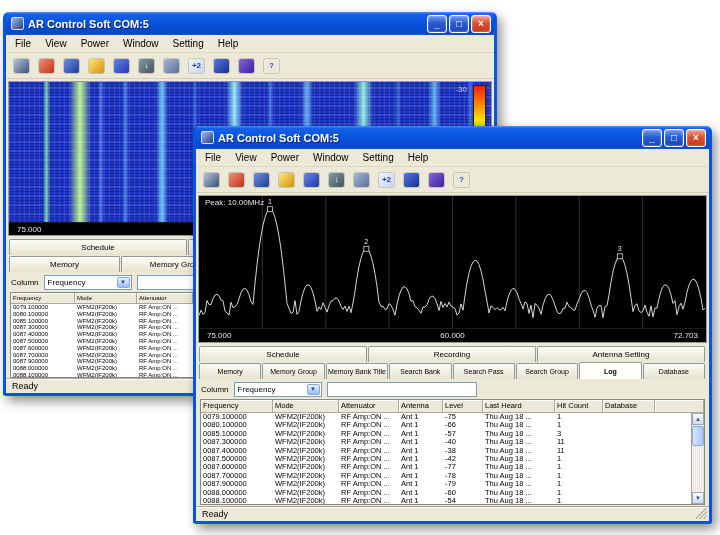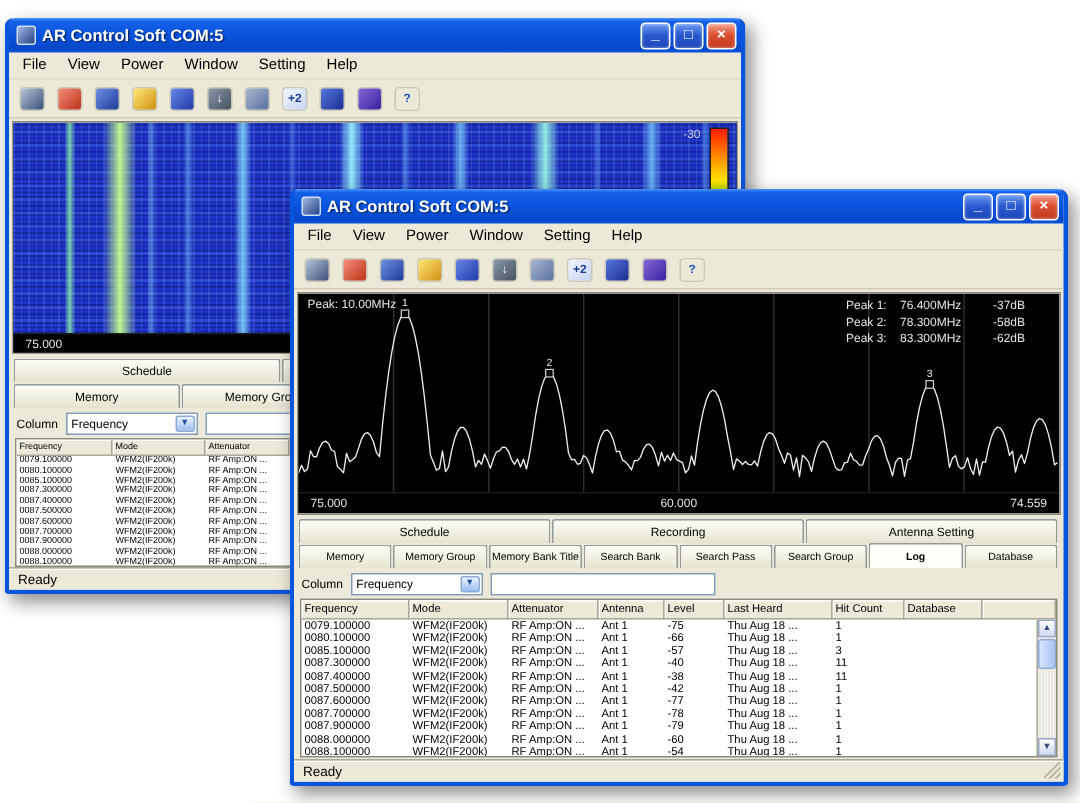--- a/index.html
+++ b/index.html
@@ -402,36 +402,25 @@
           <line x1="443.6" y1="0" x2="443.6" y2="132" stroke="#2e2e2e" stroke-width="1"></line>
           <polyline points="0,119.5 2,114.2 4,118.4 6,116.7 8,104.5 10,108.5 12,108.5 14,102.7 16,99.1 18,98.1 20,99.7 22,104.0 24,104.9 26,115.2 28,116.9 30,119.2 32,106.2 34,111.7 36,110.5 38,108.7 40,102.9 42,96.7 44,93.3 46,92.4 48,94.3 50,98.7 52,105.8 54,108.4 56,87.3 58,68.8 60,53.0 62,39.8 64,29.3 66,21.4 68,16.1 70,13.5 72,13.5 74,16.2 76,21.5 78,29.5 80,40.1 82,53.3 84,69.2 86,87.7 88,107.5 90,112.3 92,117.5 94,116.3 96,104.6 98,118.4 100,115.4 102,104.8 104,96.9 106,91.6 108,89.0 110,89.0 112,91.6 114,96.9 116,104.8 118,115.3 120,110.9 122,113.5 124,106.7 126,111.1 128,116.1 130,109.7 132,105.2 134,104.6 136,102.1 138,102.2 140,105.0 142,110.4 144,113.6 146,110.0 148,115.4 150,110.2 152,116.7 154,107.0 156,95.0 158,81.4 160,70.4 162,62.1 164,56.4 166,53.4 168,53.0 170,55.2 172,60.1 174,67.6 176,77.7 178,90.5 180,106.0 182,110.5 184,110.2 186,113.5 188,112.9 190,107.7 192,109.2 194,113.6 196,119.3 198,108.3 200,99.9 202,94.2 204,91.1 206,90.7 208,92.9 210,97.7 212,105.2 214,104.8 216,110.7 218,111.9 220,114.2 222,117.3 224,110.9 226,111.1 228,108.9 230,103.4 232,100.4 234,100.1 236,102.5 238,107.5 240,114.6 242,105.4 244,111.5 246,107.5 248,111.0 250,106.0 252,110.2 254,111.4 256,112.4 258,119.2 260,116.9 262,107.9 264,114.2 266,99.2 268,86.9 270,77.3 272,70.3 274,65.9 276,64.1 278,65.1 280,68.6 282,74.8 284,83.6 286,95.1 288,105.3 290,117.0 292,109.9 294,111.4 296,113.7 298,111.7 300,113.6 302,113.9 304,111.3 306,114.8 308,105.7 310,98.6 312,94.2 314,92.4 316,93.3 318,96.8 320,103.0 322,107.5 324,112.9 326,106.0 328,107.4 330,117.4 332,109.2 334,121.7 336,107.6 338,109.2 340,111.9 342,118.3 344,109.3 346,102.9 348,99.2 350,98.1 352,99.6 354,103.8 356,109.7 358,115.6 360,117.5 362,117.2 364,112.5 366,112.2 368,106.1 370,110.5 372,111.6 374,114.1 376,114.0 378,108.0 380,103.6 382,97.9 384,94.9 386,94.4 388,96.7 390,101.5 392,109.0 394,114.3 396,121.2 398,112.3 400,109.4 402,109.6 404,121.6 406,110.7 408,109.7 410,98.9 412,86.0 414,75.7 416,68.0 418,62.9 420,60.6 422,60.8 424,63.7 426,69.2 428,77.4 430,88.2 432,101.7 434,115.6 436,109.4 438,107.8 440,114.8 442,116.6 444,115.1 446,109.1 448,116.3 450,120.3 452,110.0 454,120.8 456,111.9 458,112.1 460,102.3 462,95.1 464,90.6 466,88.7 468,89.4 470,92.8 472,98.8 474,107.5 476,104.7 478,118.7 480,110.7 482,107.2 484,113.1 486,105.9 488,96.2 490,89.1 492,84.8 494,83.0 496,83.9 498,87.4 500,93.6 502,102.4 504,113.9 506,112.3" fill="none" stroke="#ececec" stroke-width="0.9" stroke-linejoin="round"></polyline>
           <rect x="68.5" y="10.7" width="5" height="5" fill="#000" stroke="#d8d8d8" stroke-width="0.8"></rect>
           <text x="71.0" y="8.2" fill="#e8e8e8" font-size="7" text-anchor="middle">1</text>
           <rect x="164.8" y="50.3" width="5" height="5" fill="#000" stroke="#d8d8d8" stroke-width="0.8"></rect>
           <text x="167.3" y="47.8" fill="#e8e8e8" font-size="7" text-anchor="middle">2</text>
           <rect x="418.3" y="57.8" width="5" height="5" fill="#000" stroke="#d8d8d8" stroke-width="0.8"></rect>
           <text x="420.8" y="55.3" fill="#e8e8e8" font-size="7" text-anchor="middle">3</text>
         </svg>
       <span class="span-label">Peak: 10.00MHz</span>
-      <div class="peaks">
-        <span>Peak 1:</span>
-        <span>76.400MHz</span>
-        <span>-37dB</span>
-        <span>Peak 2:</span>
-        <span>78.300MHz</span>
-        <span>-58dB</span>
-        <span>Peak 3:</span>
-        <span>83.300MHz</span>
-        <span>-62dB</span>
-      </div>
     </div>
     <div class="freq-axis spread">
       <span>75.000</span>
       <span>60.000</span>
-      <span>74.559</span>
+      <span>72.703</span>
     </div>
   </div>
 
   <div class="tabrow row1">
       <span class="tab">Schedule</span>
       <span class="tab">Recording</span>
       <span class="tab">Antenna Setting</span>
     </div>
   <div class="tabrow row2">
       <span class="tab">Memory</span>

